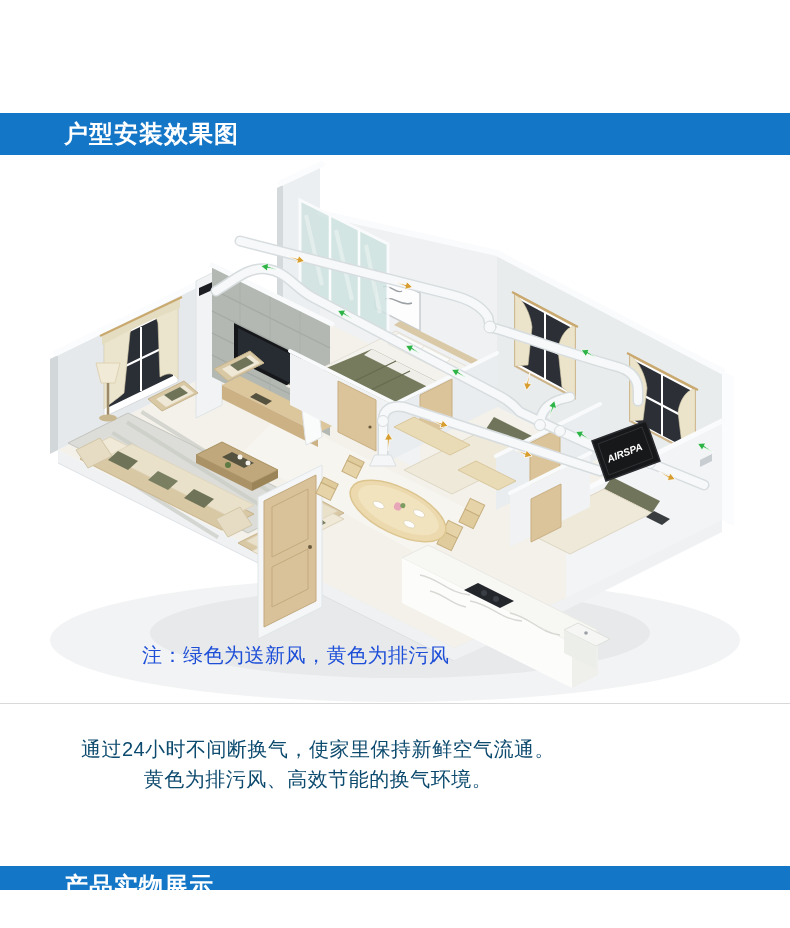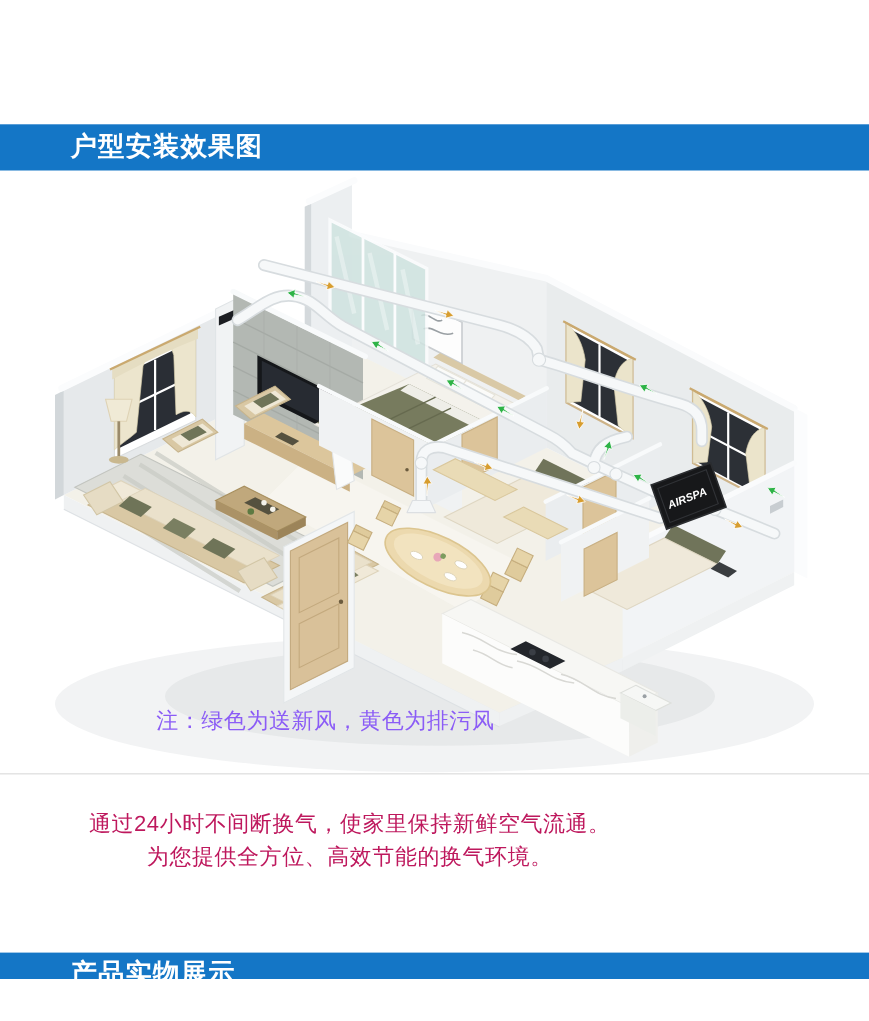--- a/index.html
+++ b/index.html
@@ -9,27 +9,27 @@
   }
   .section-bar{
     position:absolute;left:0;width:790px;height:42px;background:#1476c6;
     color:#ffffff;font-size:24px;font-weight:bold;line-height:42px;
   }
   .section-bar span{padding-left:64px;letter-spacing:1px;}
   #bar-top{top:113px;}
   #bar-bottom{top:866px;height:24px;line-height:40px;}
   #illustration{position:absolute;left:0;top:155px;width:790px;height:555px;}
   #diagram-note{
-    position:absolute;left:142px;top:642px;font-size:20px;color:#8b5cf6;
+    position:absolute;left:142px;top:642px;font-size:20px;color:#1d4ed8;
     letter-spacing:0.5px;white-space:nowrap;
   }
   #divider{position:absolute;left:0;top:703px;width:790px;height:1px;background:#d9d9d9;}
   #description{
     position:absolute;left:0;top:734px;width:636px;text-align:center;
-    color:#be185d;font-size:20px;line-height:30px;letter-spacing:0.5px;
+    color:#0c4a6e;font-size:20px;line-height:30px;letter-spacing:0.5px;
   }
 </style>
 </head>
 <body>
 
 <div id="bar-top" class="section-bar">
   <span>户型安装效果图</span>
 </div>
 
 <div id="illustration">
@@ -360,18 +360,18 @@
   </g>
 </svg>
 </div>
 
 <div id="diagram-note">注：绿色为送新风，黄色为排污风</div>
 
 <div id="divider"></div>
 
 <div id="description">
   <div>通过24小时不间断换气，使家里保持新鲜空气流通。</div>
-  <div>为您提供全方位、高效节能的换气环境。</div>
+  <div>黄色为排污风、高效节能的换气环境。</div>
 </div>
 
 <div id="bar-bottom" class="section-bar">
   <span>产品实物展示</span>
 </div>
 
 </body></html>

